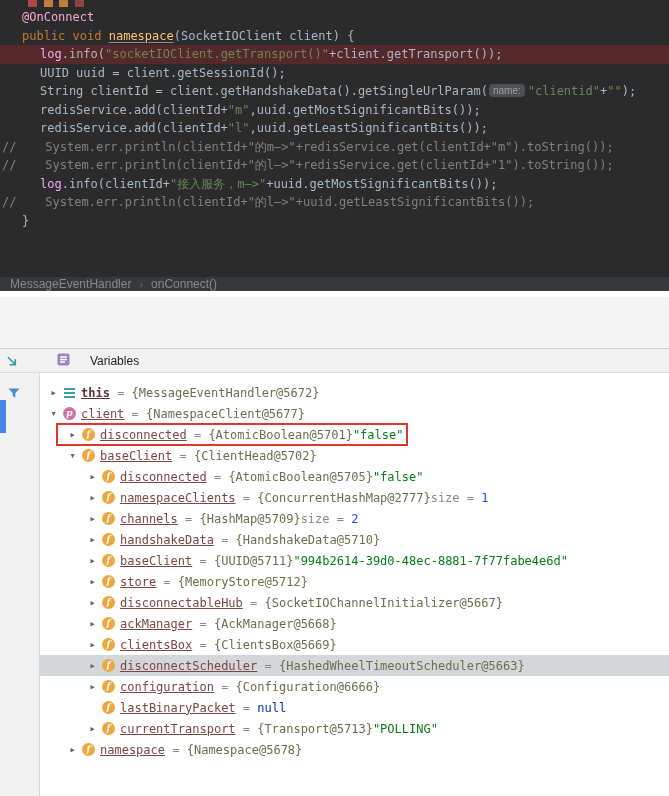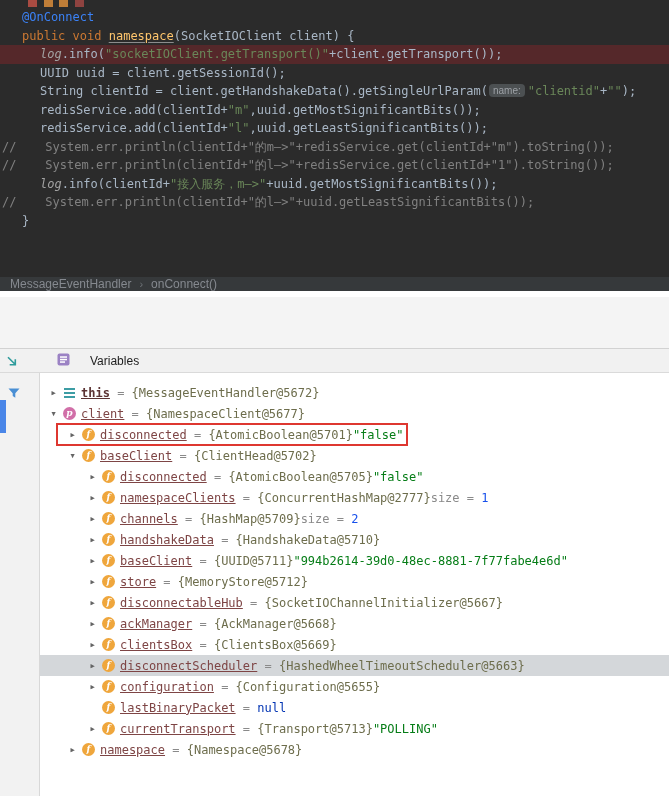--- a/index.html
+++ b/index.html
@@ -5,26 +5,26 @@
   html,body{margin:0;padding:0;background:#ffffff;}
   .screen{position:relative;width:669px;height:796px;overflow:hidden;background:#ffffff;font-family:"Liberation Sans",sans-serif;}
 
   
   .editor{position:absolute;top:0;left:0;width:669px;height:277px;background:#2B2B2B;}
   .frag-row{position:absolute;top:0;left:0;height:8px;width:100%;}
   .frag-row span{position:absolute;top:0;width:9px;height:7px;display:block;}
   .code{position:absolute;top:8px;left:0;right:0;font-family:"DejaVu Sans Mono",monospace;font-size:12px;}
   .code-line{height:18.5px;line-height:18.5px;white-space:pre;color:#A9B7C6;box-sizing:border-box;}
   .code-line.hl{background:#55282A;}
-  .tk-ann{color:#3b82f6;}
+  .tk-ann{color:#f9a8d4;}
   .tk-kw{color:#CC7832;}
   .tk-mth{color:#FFC66D;text-decoration:underline;text-decoration-color:#8C8C8C;text-underline-offset:2px;}
   .tk-def{color:#A9B7C6;}
   .tk-str{color:#6A8759;}
-  .tk-fld{color:#a3a3a3;font-style:italic;}
+  .tk-fld{color:#f0abfc;}
   .tk-cmt{color:#808080;}
   .tk-hint{background:#4C5052;color:#9DA1A6;border-radius:4px;padding:1px 4px;font-size:10px;font-family:"Liberation Sans",sans-serif;margin:0 3px 0 1px;position:relative;top:-1px;}
 
   
   .breadcrumb{position:absolute;top:277px;left:0;right:0;height:14px;background:#36393B;display:flex;align-items:center;gap:8px;padding-left:10px;font-size:12px;color:#85898F;}
   .bc-sep{color:#6E7277;font-size:11px;}
 
   
   .gap{position:absolute;top:297px;left:0;right:0;height:51px;background:#F4F4F4;}
   .vars-header{position:absolute;top:348px;left:0;right:0;height:25px;background:#F1F1F1;border-top:1px solid #D2D2D2;border-bottom:1px solid #DADADA;box-sizing:border-box;display:flex;align-items:center;}
@@ -132,20 +132,20 @@
         <div class="tree-row lvl2"><span class="chev">▶</span><span class="vicon field">f</span><span class="vname">disconnected</span><span class="veq"> = </span><span class="vref">{AtomicBoolean@5705}</span>  <span class="vx-str">"false"</span></div>
         <div class="tree-row lvl2"><span class="chev">▶</span><span class="vicon field">f</span><span class="vname">namespaceClients</span><span class="veq"> = </span><span class="vref">{ConcurrentHashMap@2777}</span>  <span class="vx-size">size = </span><span class="vx-num">1</span></div>
         <div class="tree-row lvl2"><span class="chev">▶</span><span class="vicon field">f</span><span class="vname">channels</span><span class="veq"> = </span><span class="vref">{HashMap@5709}</span>  <span class="vx-size">size = </span><span class="vx-num">2</span></div>
         <div class="tree-row lvl2"><span class="chev">▶</span><span class="vicon field">f</span><span class="vname">handshakeData</span><span class="veq"> = </span><span class="vref">{HandshakeData@5710}</span></div>
         <div class="tree-row lvl2"><span class="chev">▶</span><span class="vicon field">f</span><span class="vname">baseClient</span><span class="veq"> = </span><span class="vref">{UUID@5711}</span>  <span class="vx-str">"994b2614-39d0-48ec-8881-7f77fabe4e6d"</span></div>
         <div class="tree-row lvl2"><span class="chev">▶</span><span class="vicon field">f</span><span class="vname">store</span><span class="veq"> = </span><span class="vref">{MemoryStore@5712}</span></div>
         <div class="tree-row lvl2"><span class="chev">▶</span><span class="vicon field">f</span><span class="vname">disconnectableHub</span><span class="veq"> = </span><span class="vref">{SocketIOChannelInitializer@5667}</span></div>
         <div class="tree-row lvl2"><span class="chev">▶</span><span class="vicon field">f</span><span class="vname">ackManager</span><span class="veq"> = </span><span class="vref">{AckManager@5668}</span></div>
         <div class="tree-row lvl2"><span class="chev">▶</span><span class="vicon field">f</span><span class="vname">clientsBox</span><span class="veq"> = </span><span class="vref">{ClientsBox@5669}</span></div>
         <div class="tree-row lvl2 selected"><span class="chev">▶</span><span class="vicon field">f</span><span class="vname">disconnectScheduler</span><span class="veq"> = </span><span class="vref">{HashedWheelTimeoutScheduler@5663}</span></div>
-        <div class="tree-row lvl2"><span class="chev">▶</span><span class="vicon field">f</span><span class="vname">configuration</span><span class="veq"> = </span><span class="vref">{Configuration@5655}</span></div>
+        <div class="tree-row lvl2"><span class="chev">▶</span><span class="vicon field">f</span><span class="vname">configuration</span><span class="veq"> = </span><span class="vref">{Configuration@6666}</span></div>
         <div class="tree-row lvl2"><span class="chev"></span><span class="vicon field">f</span><span class="vname">lastBinaryPacket</span><span class="veq"> = </span><span class="vx-kw">null</span></div>
         <div class="tree-row lvl2"><span class="chev">▶</span><span class="vicon field">f</span><span class="vname">currentTransport</span><span class="veq"> = </span><span class="vref">{Transport@5713}</span>  <span class="vx-str">"POLLING"</span></div>
         <div class="tree-row lvl1"><span class="chev">▶</span><span class="vicon field">f</span><span class="vname">namespace</span><span class="veq"> = </span><span class="vref">{Namespace@5678}</span></div>
       </div>
   </div>
 
 </div>
 
 </body></html>

